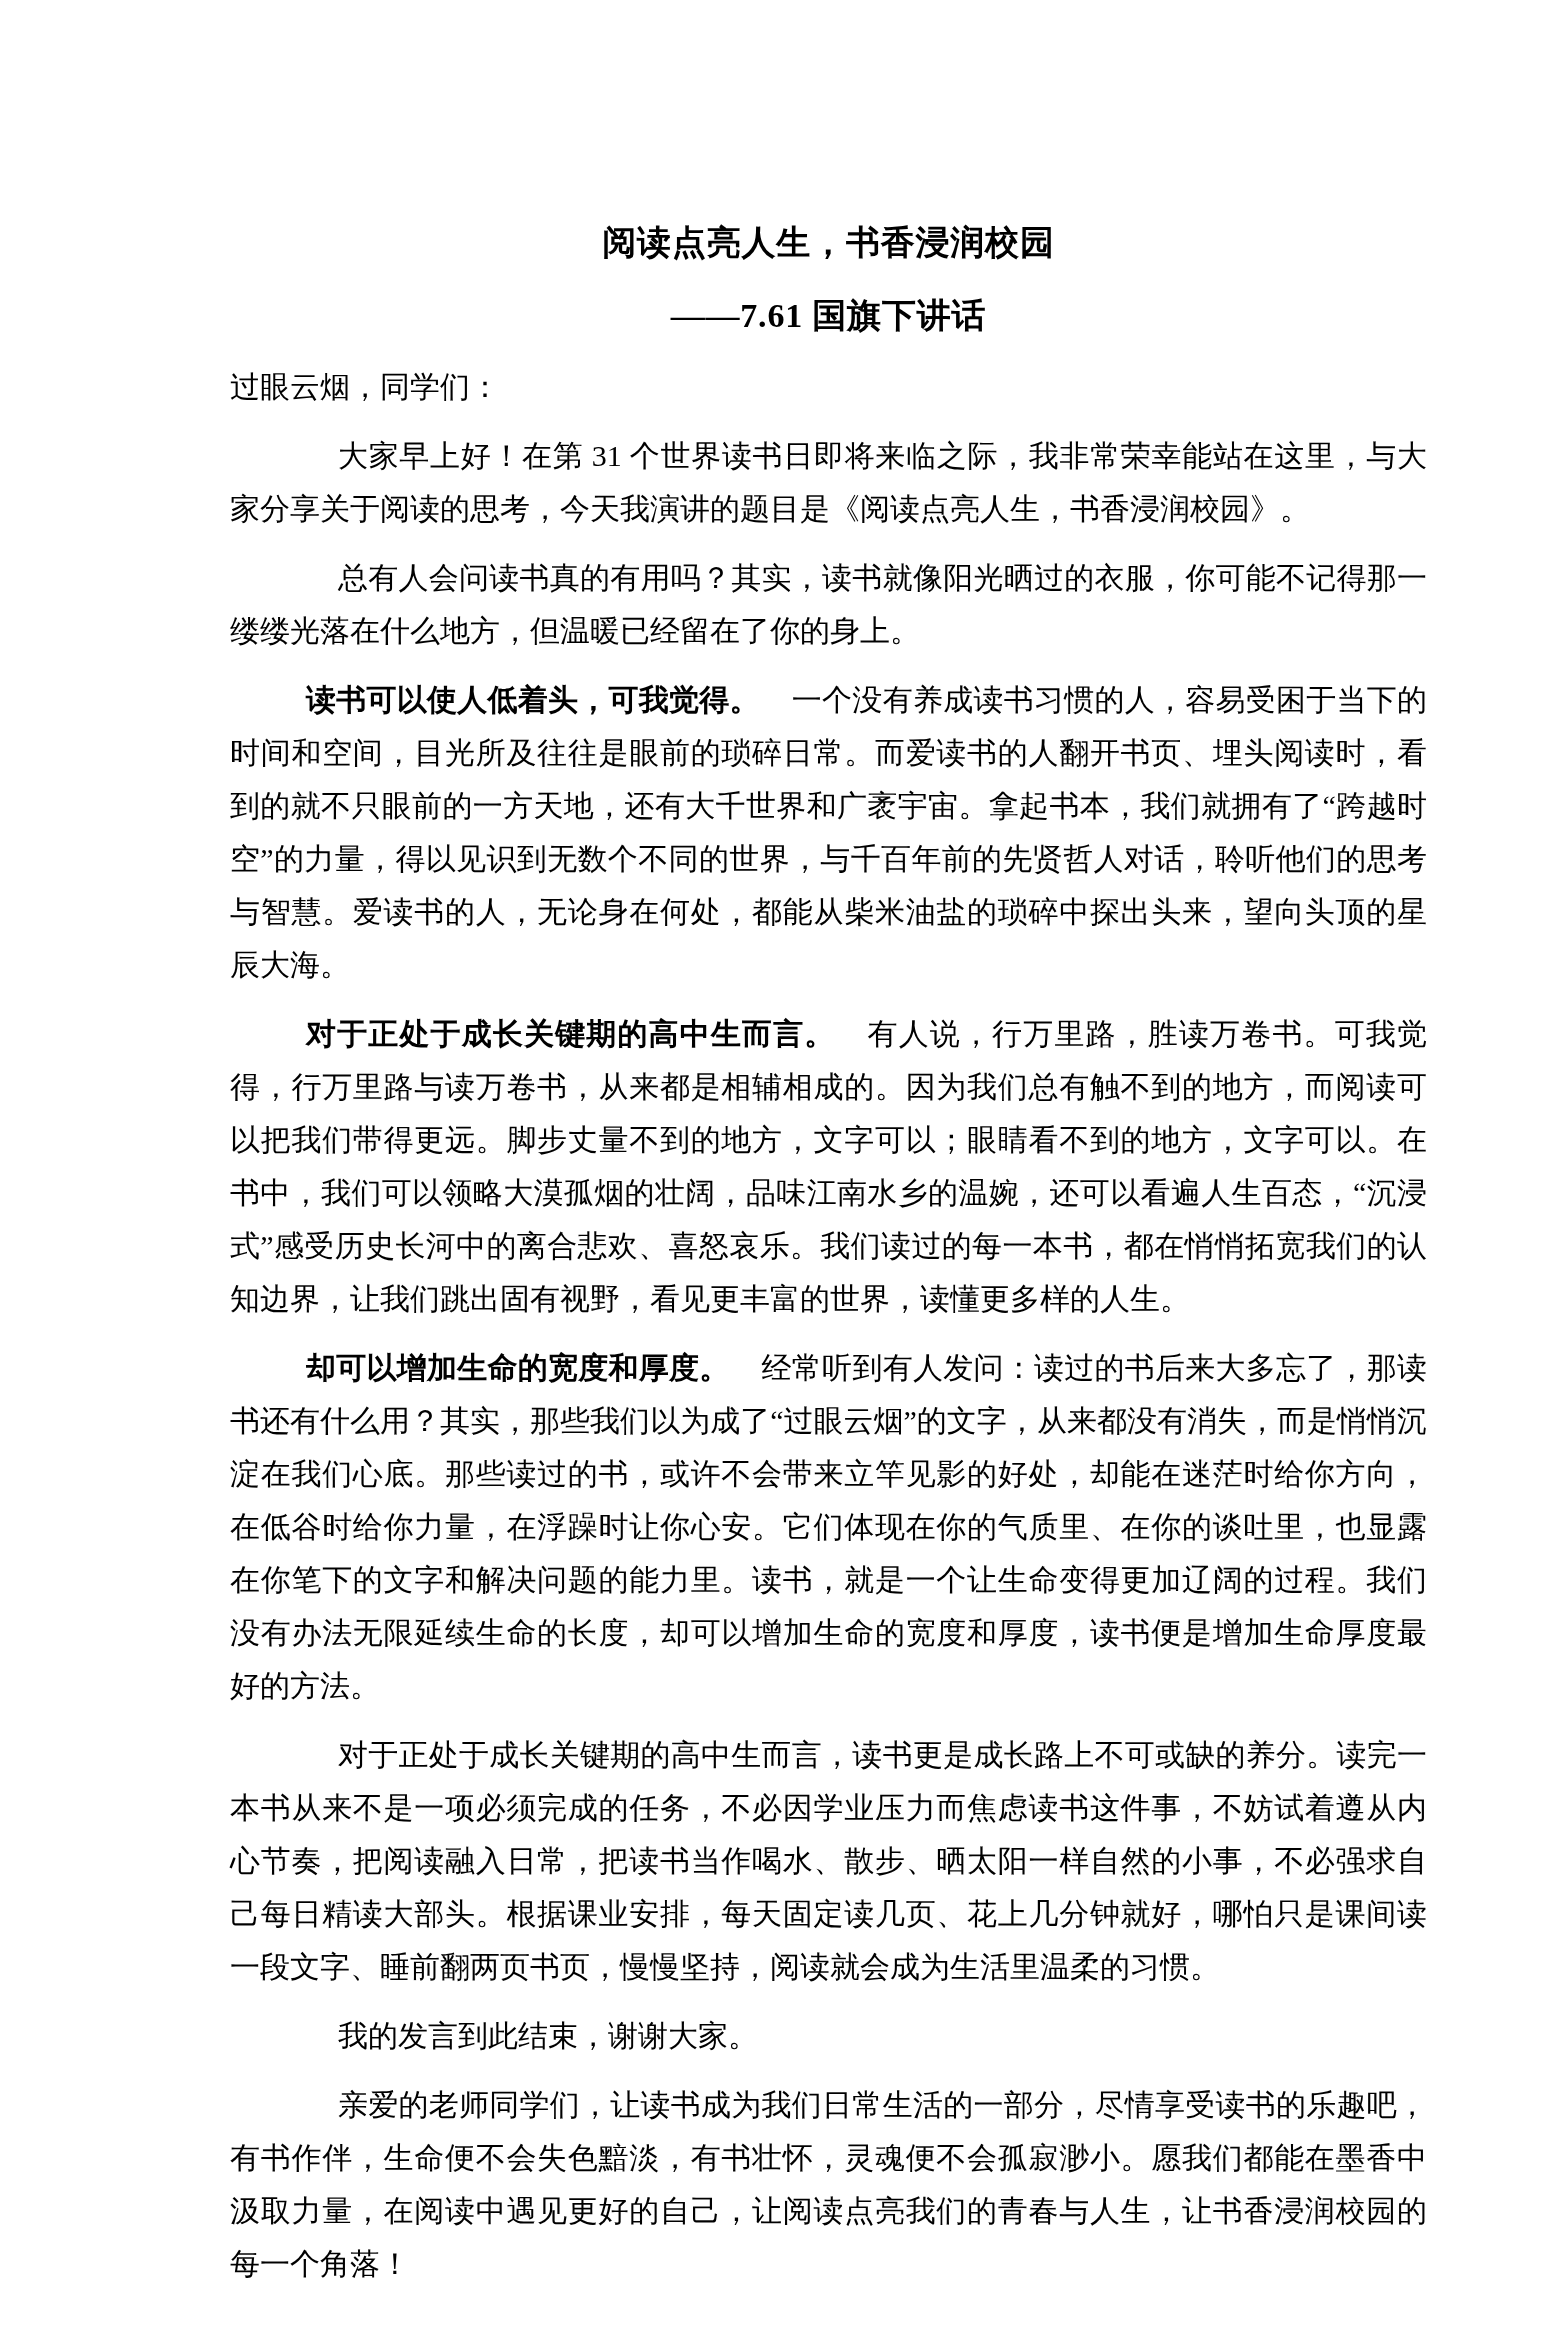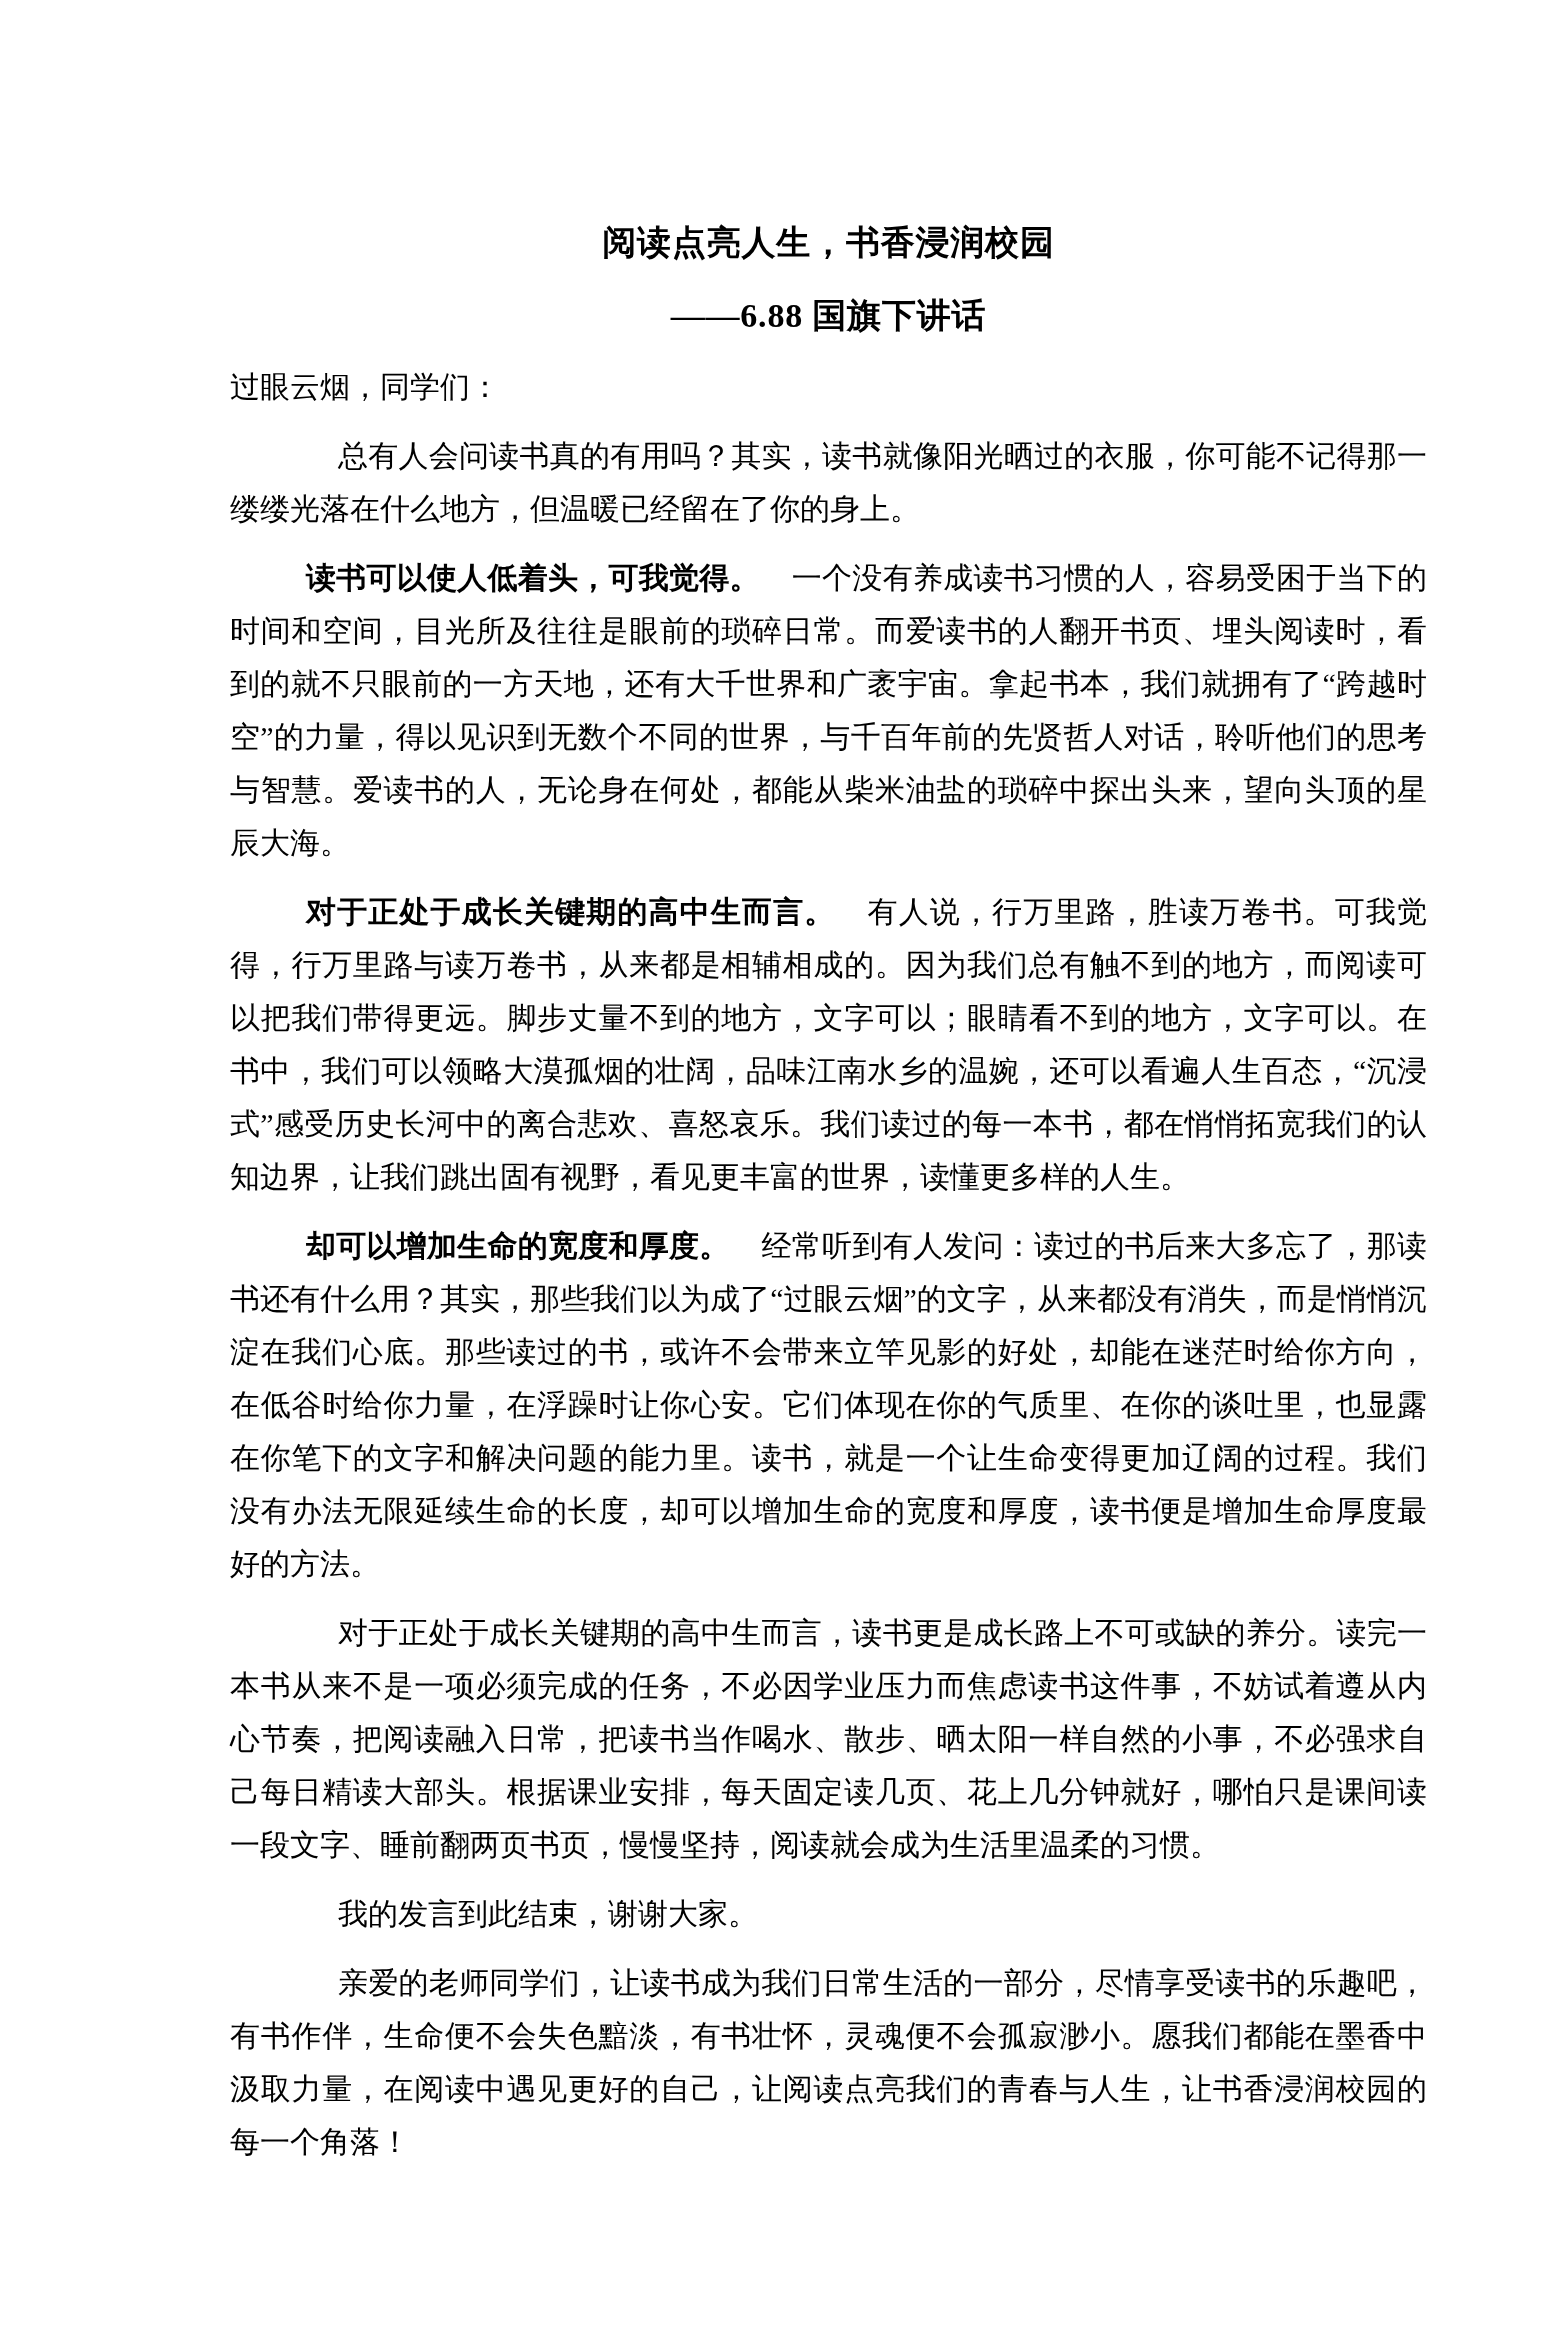--- a/index.html
+++ b/index.html
@@ -40,26 +40,27 @@
     font-weight: bold;
   }
 </style>
 </head>
 <body>
 
 <div class="page">
 
   <div class="doc-title">阅读点亮人生，书香浸润校园</div>
 
-  <div class="doc-subtitle">——6.88 国旗下讲话</div>
+  <div class="doc-subtitle">——7.61 国旗下讲话</div>
 
   <div class="doc-body">
 
     <p class="salutation">过眼云烟，同学们：</p>
 
+    <p class="para"><span class="lead"></span><span>大家早上好！在第 31 个世界读书日即将来临之际，我非常荣幸能站在这里，与大家分享关于阅读的思考，今天我演讲的题目是《阅读点亮人生，书香浸润校园》。</span></p>
 
     <p class="para"><span class="lead"></span><span>总有人会问读书真的有用吗？其实，读书就像阳光晒过的衣服，你可能不记得那一缕缕光落在什么地方，但温暖已经留在了你的身上。</span></p>
 
     <p class="para"><span class="lead">读书可以使人低着头，可我觉得。</span><span>一个没有养成读书习惯的人，容易受困于当下的时间和空间，目光所及往往是眼前的琐碎日常。而爱读书的人翻开书页、埋头阅读时，看到的就不只眼前的一方天地，还有大千世界和广袤宇宙。拿起书本，我们就拥有了“跨越时空”的力量，得以见识到无数个不同的世界，与千百年前的先贤哲人对话，聆听他们的思考与智慧。爱读书的人，无论身在何处，都能从柴米油盐的琐碎中探出头来，望向头顶的星辰大海。</span></p>
 
     <p class="para"><span class="lead">对于正处于成长关键期的高中生而言。</span><span>有人说，行万里路，胜读万卷书。可我觉得，行万里路与读万卷书，从来都是相辅相成的。因为我们总有触不到的地方，而阅读可以把我们带得更远。脚步丈量不到的地方，文字可以；眼睛看不到的地方，文字可以。在书中，我们可以领略大漠孤烟的壮阔，品味江南水乡的温婉，还可以看遍人生百态，“沉浸式”感受历史长河中的离合悲欢、喜怒哀乐。我们读过的每一本书，都在悄悄拓宽我们的认知边界，让我们跳出固有视野，看见更丰富的世界，读懂更多样的人生。</span></p>
 
     <p class="para"><span class="lead">却可以增加生命的宽度和厚度。</span><span>经常听到有人发问：读过的书后来大多忘了，那读书还有什么用？其实，那些我们以为成了“过眼云烟”的文字，从来都没有消失，而是悄悄沉淀在我们心底。那些读过的书，或许不会带来立竿见影的好处，却能在迷茫时给你方向，在低谷时给你力量，在浮躁时让你心安。它们体现在你的气质里、在你的谈吐里，也显露在你笔下的文字和解决问题的能力里。读书，就是一个让生命变得更加辽阔的过程。我们没有办法无限延续生命的长度，却可以增加生命的宽度和厚度，读书便是增加生命厚度最好的方法。</span></p>
 
     <p class="para"><span class="lead"></span><span>对于正处于成长关键期的高中生而言，读书更是成长路上不可或缺的养分。读完一本书从来不是一项必须完成的任务，不必因学业压力而焦虑读书这件事，不妨试着遵从内心节奏，把阅读融入日常，把读书当作喝水、散步、晒太阳一样自然的小事，不必强求自己每日精读大部头。根据课业安排，每天固定读几页、花上几分钟就好，哪怕只是课间读一段文字、睡前翻两页书页，慢慢坚持，阅读就会成为生活里温柔的习惯。</span></p>

